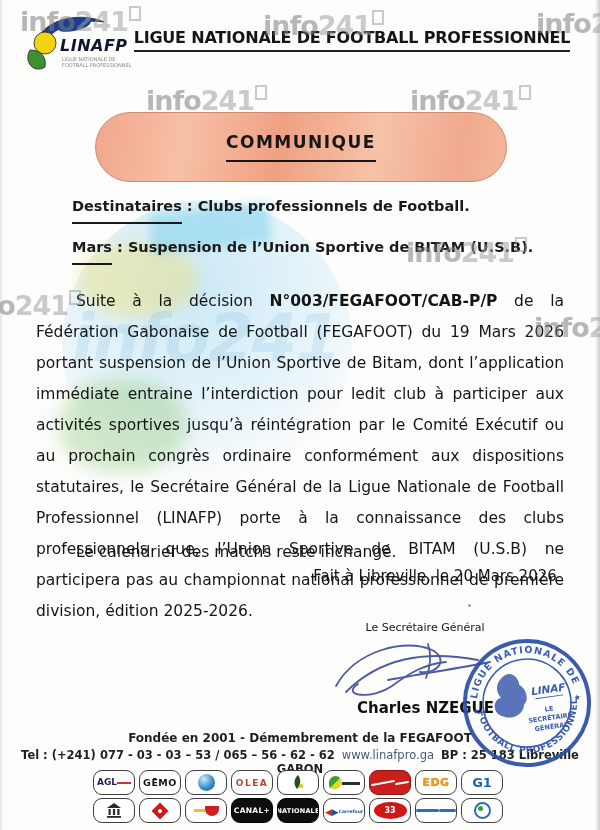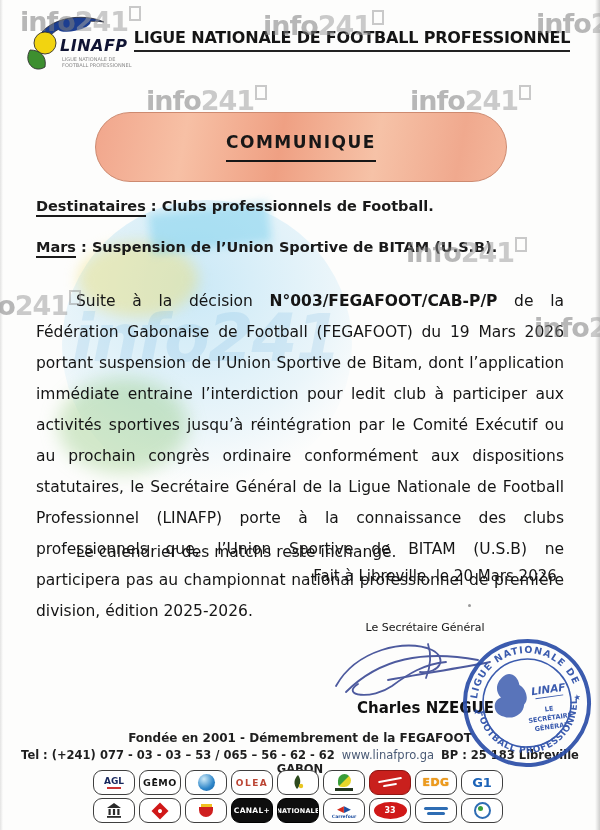--- a/index.html
+++ b/index.html
@@ -41,21 +41,21 @@
   
   .banner{position:absolute;left:95px;top:112px;width:410px;height:68px;z-index:2;
       border-radius:36px;border:1px solid #cd8a70;
       background:linear-gradient(100deg,#f1a68c 0%,#f7c0a5 22%,#efa083 45%,#f6c2a7 68%,#f0a98e 88%,#f4b79c 100%);
       display:flex;align-items:center;justify-content:center;}
   .banner span{font-size:17px;font-weight:bold;letter-spacing:1.5px;color:#171717;
       border-bottom:2.5px solid #171717;padding-bottom:8px;}
 
   
   .line{position:absolute;left:36px;width:530px;font-size:14.5px;font-weight:bold;z-index:2;}
-  .lbl{border-bottom:2px solid #1a1a1a;padding-bottom:1px;}
+  .lbl{border-bottom:2px solid #1a1a1a;padding-bottom:8px;margin-left:36px;}
   .dest{top:198px;}
   .objet{top:239px;}
   .para{position:absolute;left:36px;width:528px;text-align:justify;z-index:2;
       font-size:15.5px;line-height:31px;color:#151515;}
   .p1{top:270px;text-indent:40px;}
   .p2{top:521px;text-indent:40px;}
   .dateline{position:absolute;left:310px;top:567px;width:250px;text-align:center;
       font-size:15px;color:#151515;z-index:2;}
   .sg-title{position:absolute;left:330px;top:621px;width:190px;text-align:center;
       font-size:11px;color:#151515;z-index:2;}
@@ -71,21 +71,21 @@
   .f1{position:absolute;left:0;top:731px;width:600px;text-align:center;font-size:12px;
       font-weight:bold;color:#1f1f1f;z-index:2;}
   .f2{position:absolute;left:0;top:748px;width:600px;text-align:center;font-size:11.5px;
       font-weight:bold;color:#1f1f1f;z-index:2;}
   .f2 .site{font-weight:normal;color:#4a5a75;margin:0 3px;}
 
   
   .sponsors{position:absolute;left:93px;top:770px;width:414px;z-index:2;}
   .srow{display:flex;gap:4px;margin-bottom:3px;}
   .badge{width:42px;height:25px;border:1.5px solid #3f3f3f;border-radius:9px;background:#fff;
-      display:flex;flex-direction:column;align-items:center;justify-content:center;overflow:hidden;
+      display:flex;flex-direction:row;align-items:center;justify-content:center;overflow:hidden;
       box-sizing:border-box;flex:0 0 auto;}
   .b-agl span{font-size:9px;font-weight:bold;color:#16265c;line-height:9px;}
   .b-agl i{display:block;width:14px;height:2px;background:#c33;margin-top:1px;}
   .b-gemo span{font-size:9.5px;font-weight:bold;color:#141414;letter-spacing:.5px;}
   .b-globe i{display:block;width:17px;height:17px;border-radius:50%;
       background:radial-gradient(circle at 35% 30%,#cdeaf8,#2e86c9 60%,#1a5fa0);}
   .b-olea span{font-size:9px;font-weight:bold;color:#bb4433;letter-spacing:1.5px;}
   .b-bird svg{display:block;}
   .b-bamba i{display:block;width:13px;height:13px;border-radius:50% 50% 50% 4px;
       background:linear-gradient(135deg,#3a9e3a 48%,#e8d62a 52%);}

